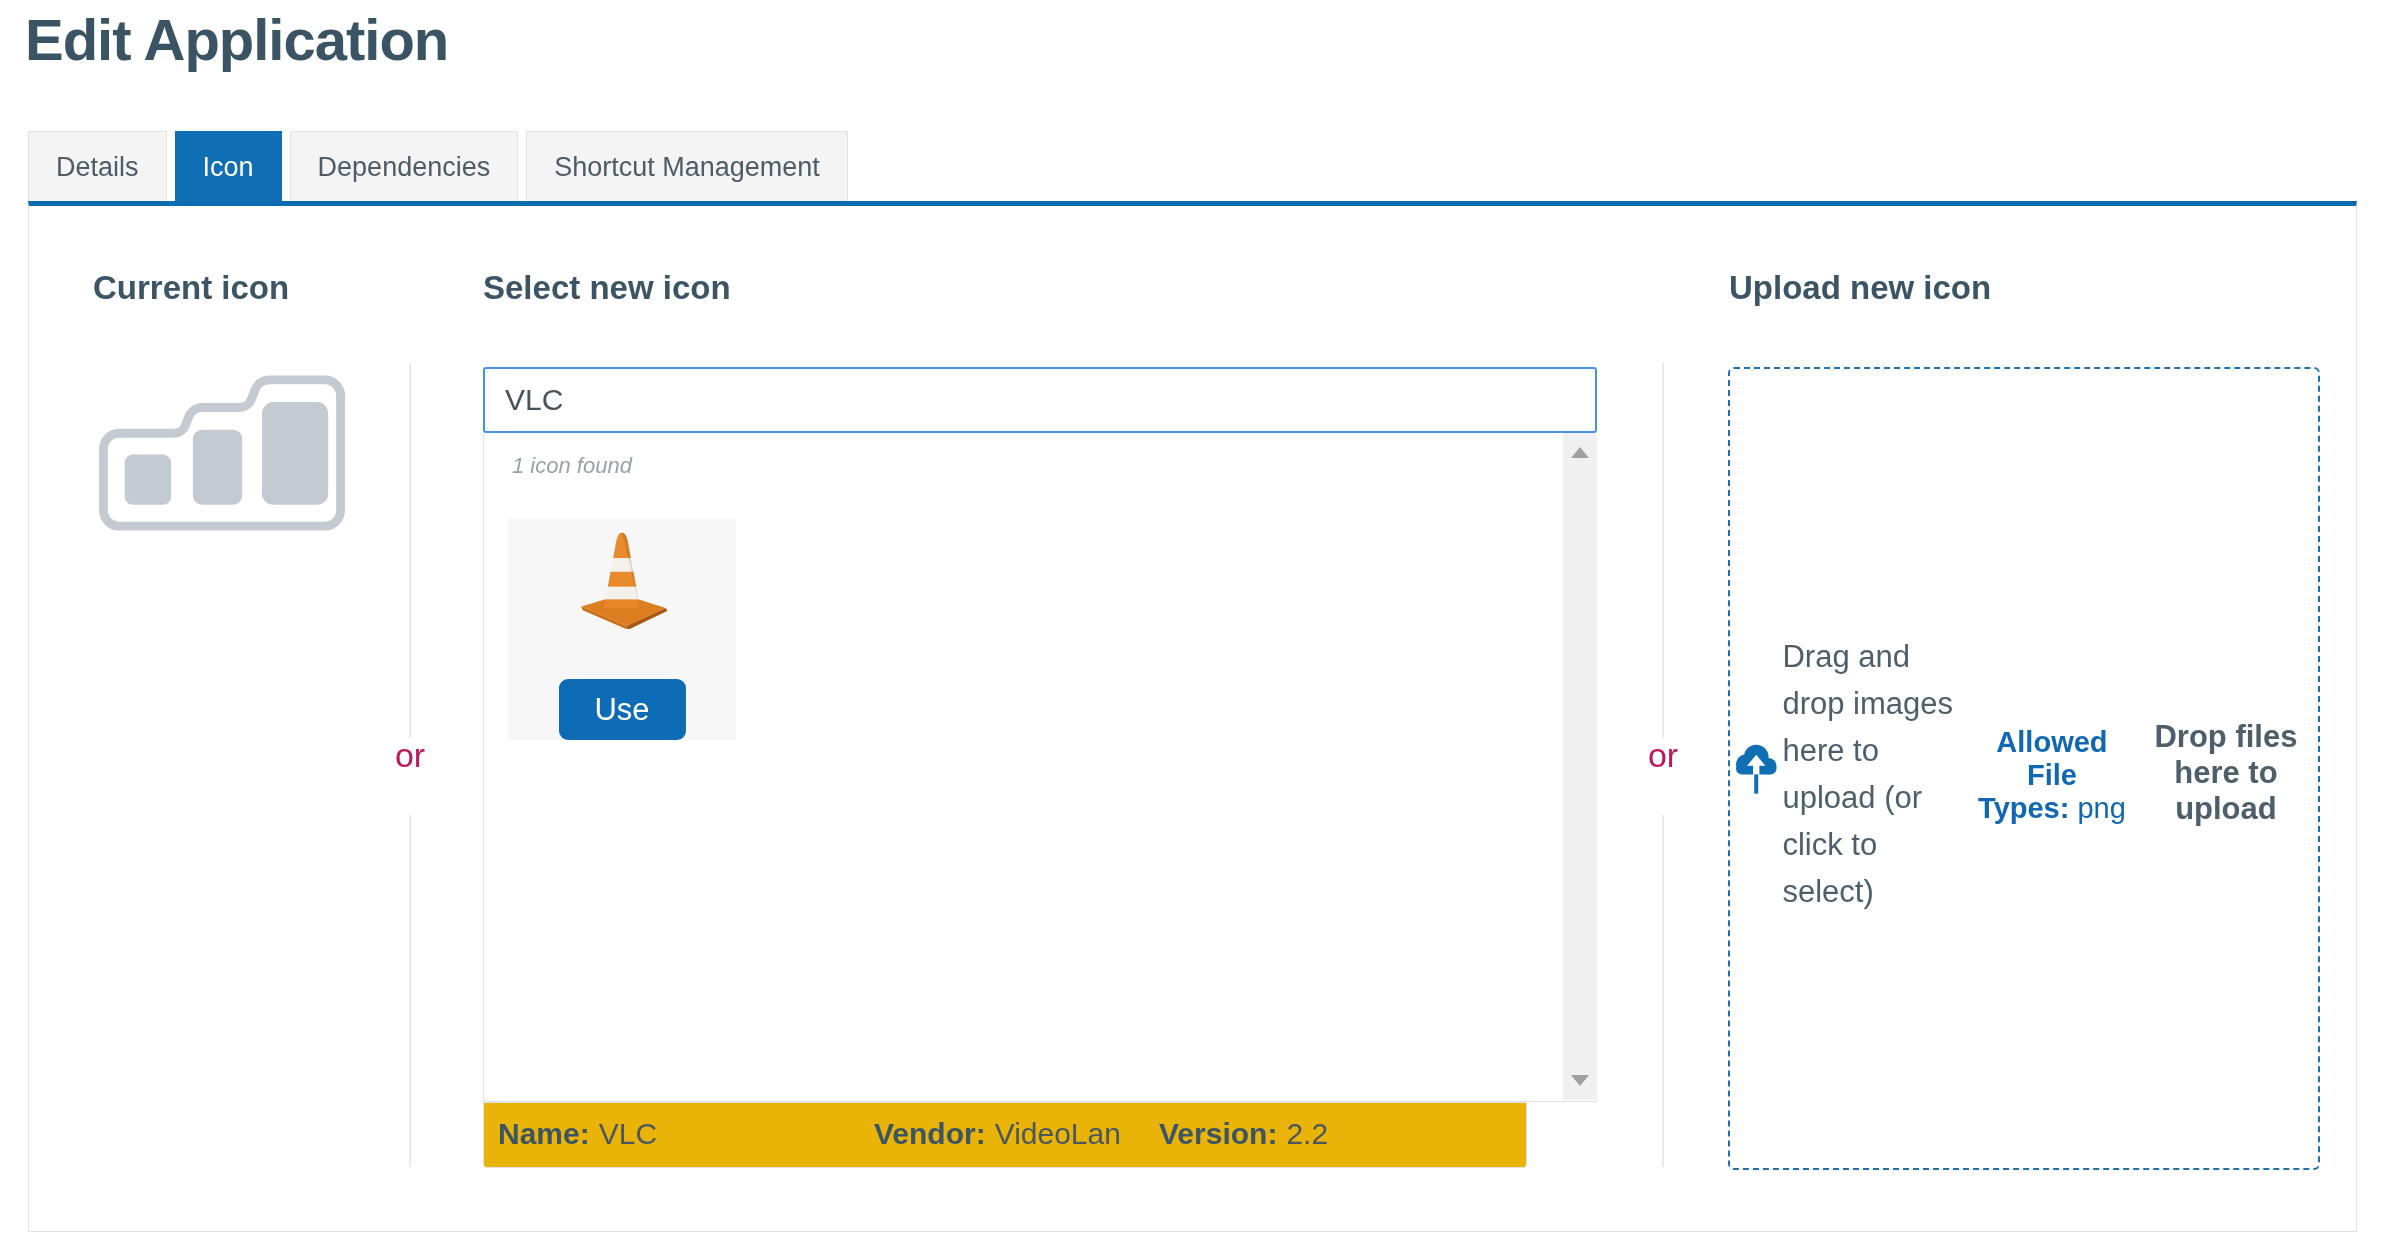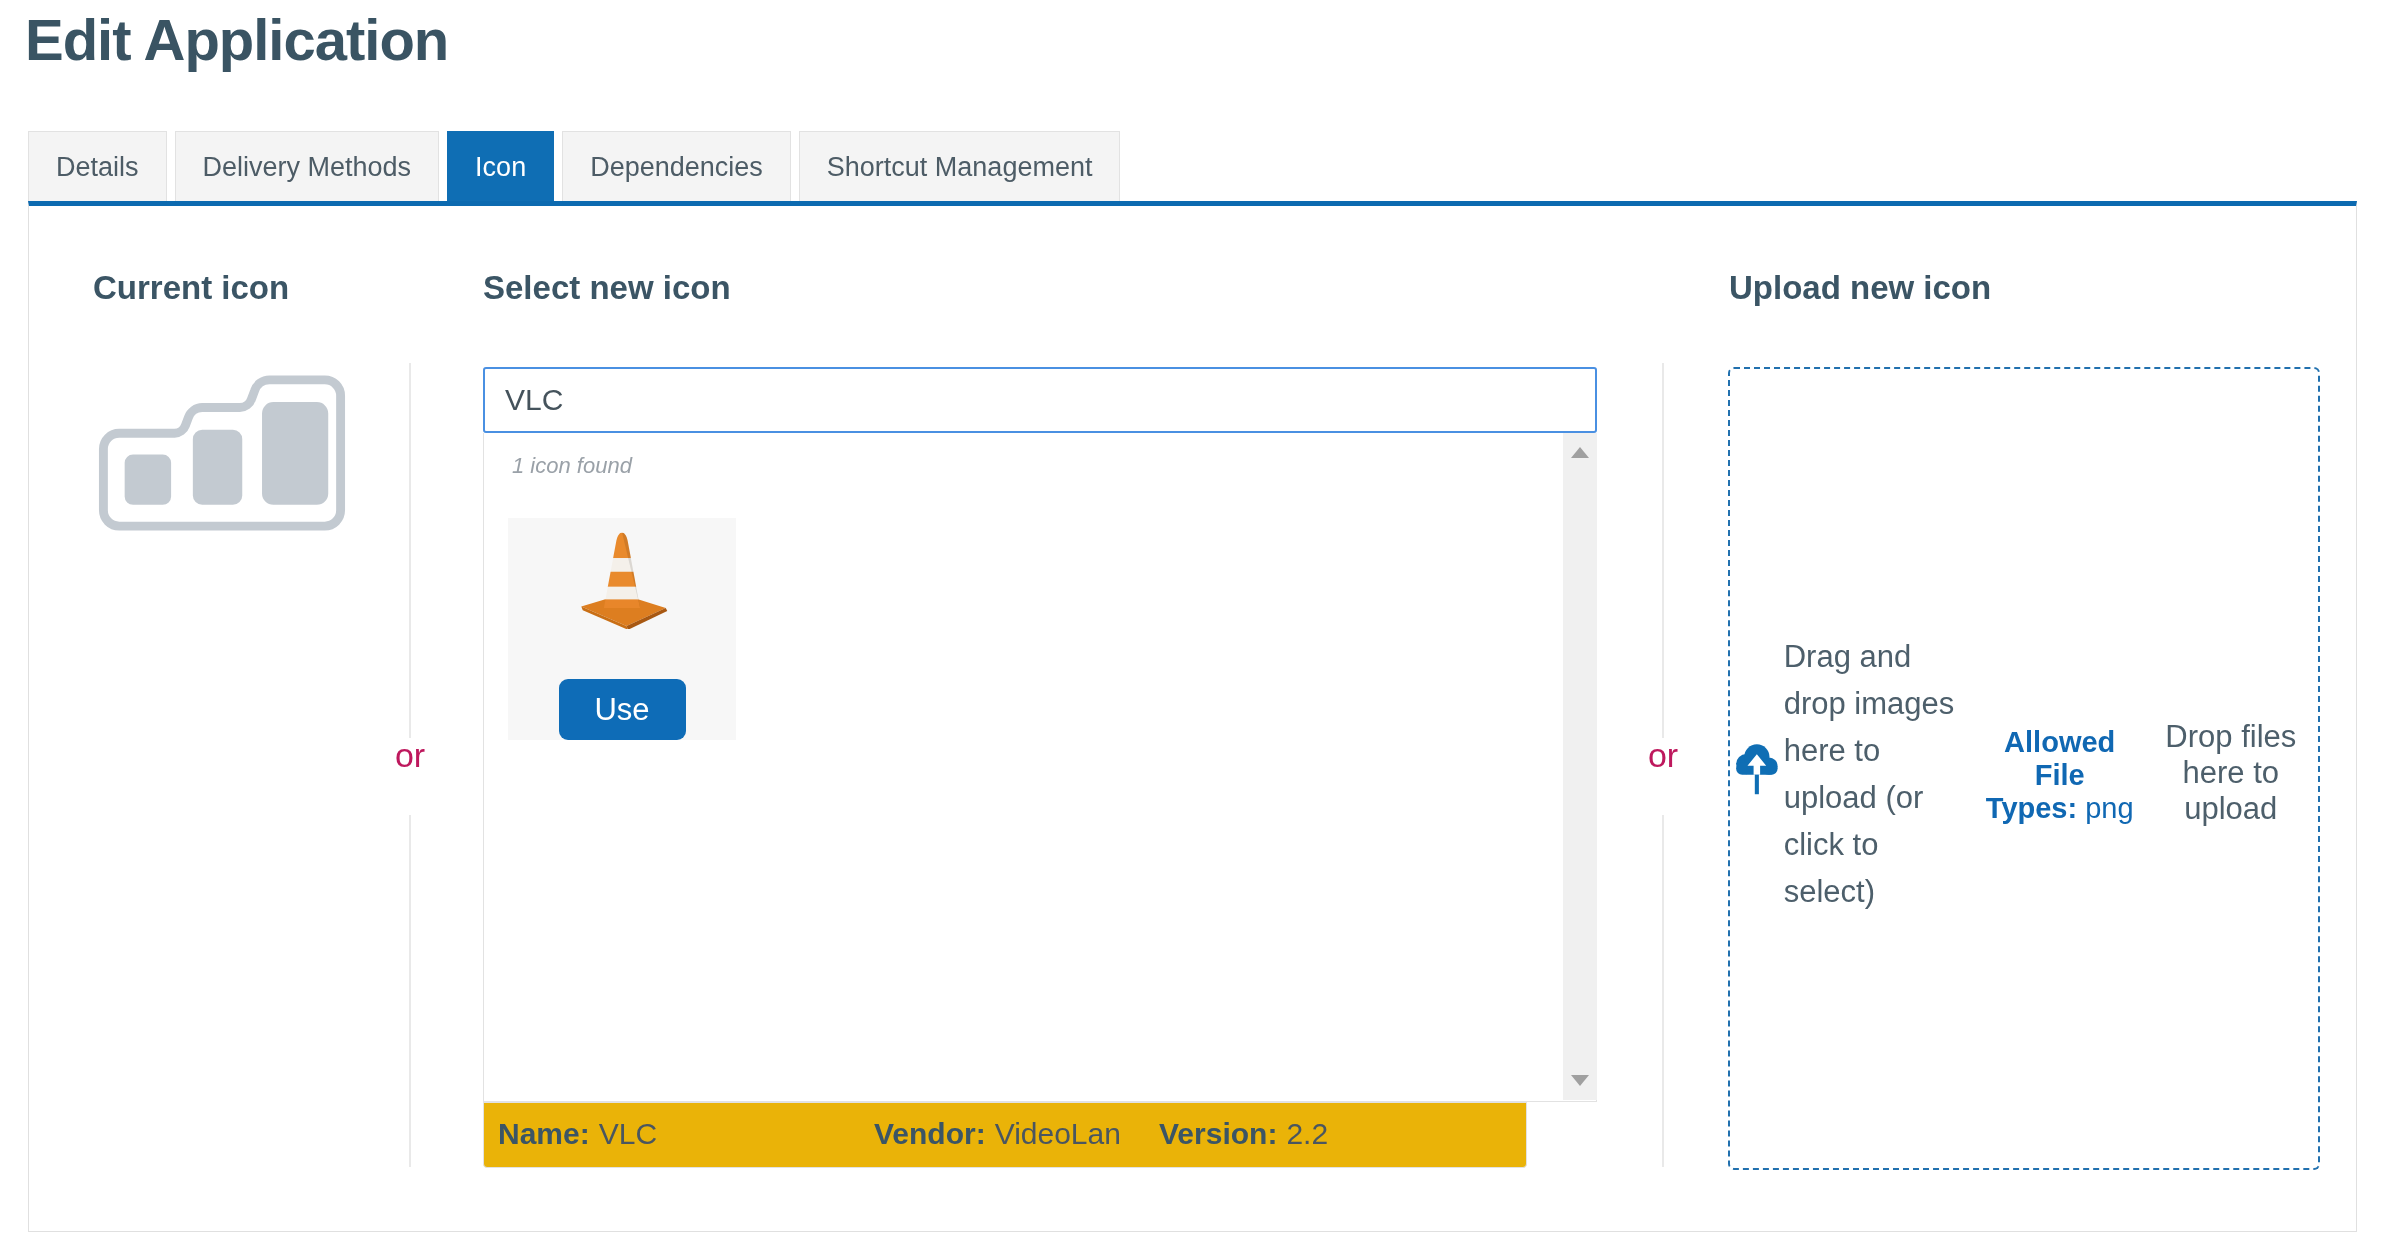--- a/index.html
+++ b/index.html
@@ -63,30 +63,29 @@
   .kv-version{left:675px;}
 
   
   .dropzone{position:absolute;left:1699px;top:161px;width:592px;height:803px;box-sizing:border-box;
             border:2px dashed #2170ae;border-radius:6px;display:flex;flex-direction:row;
             align-items:center;justify-content:center;cursor:pointer;background:#fff;}
   .dz-text{width:372px;margin-top:10px;font-size:31px;line-height:47px;color:#4d5f6b;text-align:left;}
   .dz-allowed{margin-top:14px;font-size:29px;color:#1068b3;text-align:center;}
   .dz-allowed b{font-weight:700;}
   .dz-allowed .v{margin-left:8px;}
-  .dz-hint{margin-top:8px;font-size:31px;color:#4d5f6b;text-align:center;}
+  .dz-hint{margin-top:8px;font-size:31px;color:#4d5f6b;text-align:center;font-weight:bold;}
 </style>
 </head>
 <body>
 
 <h1 class="page-title">Edit Application</h1>
 
 <div class="tabbar">
   <div class="tab">Details</div>
-  <div class="tab">Delivery Methods</div>
   <div class="tab active">Icon</div>
   <div class="tab">Dependencies</div>
   <div class="tab">Shortcut Management</div>
 </div>
 
 <div class="panel">
 
   <h2 class="col-heading h-current">Current icon</h2>
   <svg class="placeholder-icon" width="258" height="168" viewBox="0 0 260 170">
     <path d="M 26,160 H 234 A16 16 0 0 0 250,144 V 28 A16 16 0 0 0 234,12 H 178 A16 16 0 0 0 163,23

